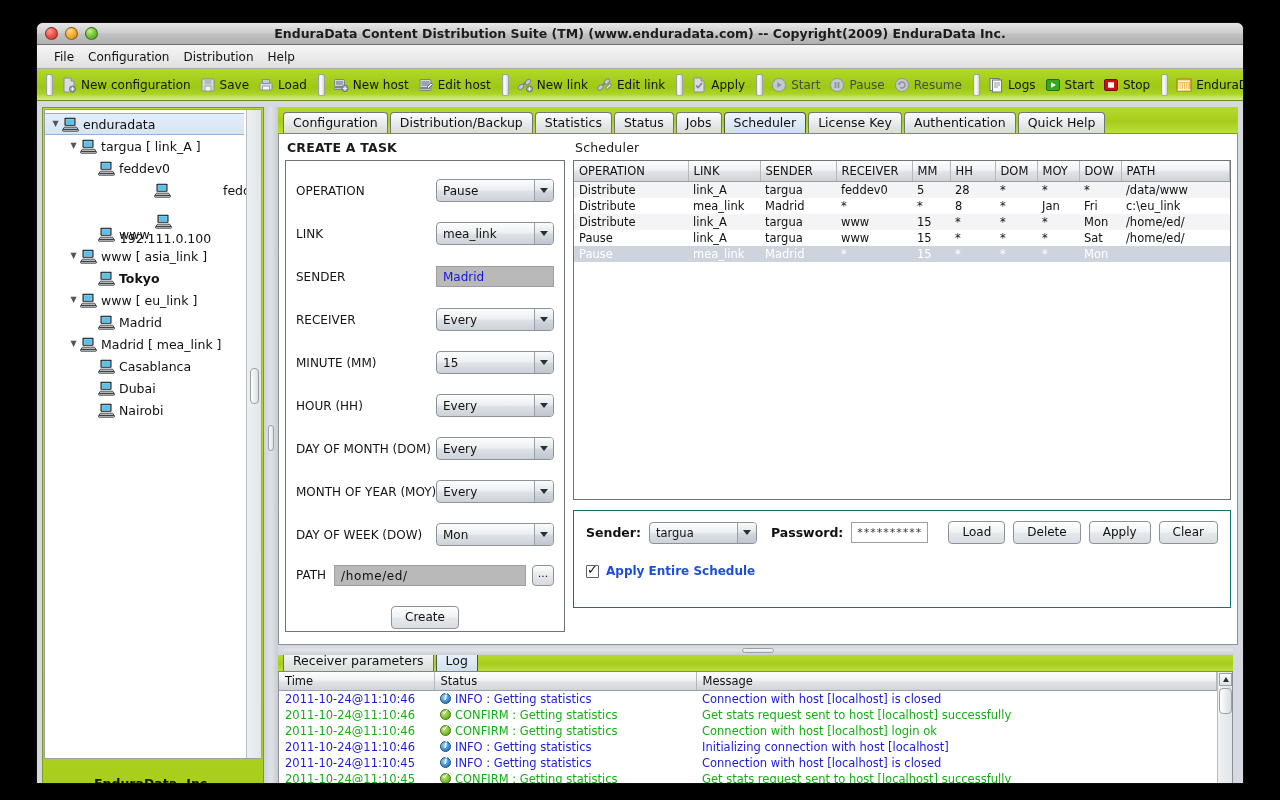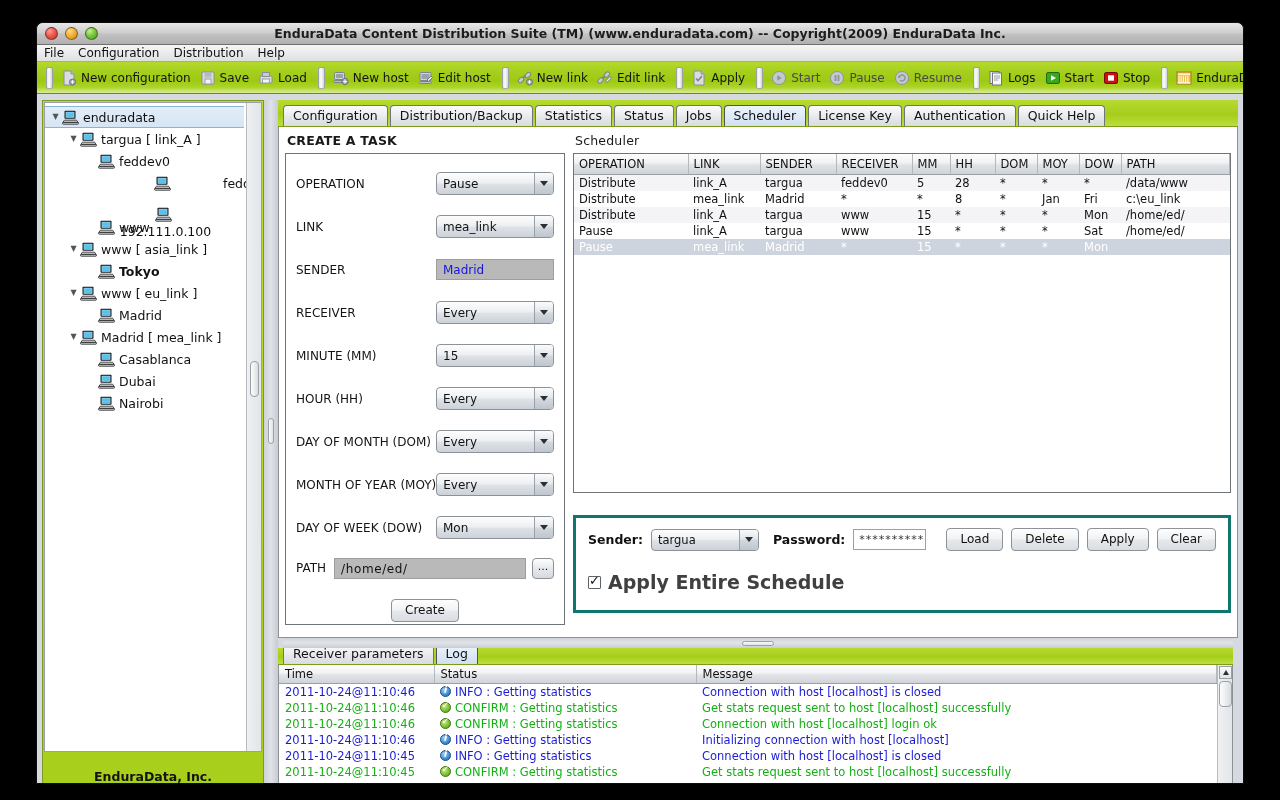--- a/index.html
+++ b/index.html
@@ -44,24 +44,24 @@
   .tl-green  { background: radial-gradient(circle at 35% 28%, #c6f08e 0%, #78c940 45%, #4c9816 100%); }
   #window-title {
     position: absolute; left: 0; right: 0; top: 0; height: 22px;
     line-height: 22px; text-align: center;
     font-size: 12.5px; font-weight: bold; color: #1c1c1c;
     pointer-events: none;
   }
 
   
   #menubar {
-    height: 17px;
+    height: 24px;
     background: linear-gradient(to bottom, #f6f6f6 0%, #ebebeb 50%, #e0e0e0 100%);
     border-bottom: 1px solid #a9a9a9;
-    display: flex; align-items: center; padding-left: 0;
+    display: flex; align-items: center; padding-left: 10px;
   }
   .menu-item {
     font-size: 12px; color: #121212;
     padding: 2px 7px; cursor: default;
   }
 
   
   #toolbar {
     height: 32px;
     background: linear-gradient(to bottom, #b4d92b 0%, #a4ce1d 35%, #9ec913 60%, #b7dd37 100%);
@@ -268,43 +268,43 @@
     white-space: nowrap; overflow: hidden;
   }
   table.sched tr.r-odd td { background: #f4f4f6; }
   table.sched tr.r-even td { background: #ffffff; }
   table.sched tr.selected td {
     background: #ced4de; color: #ffffff;
   }
 
   
   .params-box {
-    border: 3px solid #0f766e; background: #fff;
-    margin-top: 22px; height: 98px; padding: 10px 12px;
+    border: 1px solid #0f766e; background: #fff;
+    margin-top: 10px; height: 98px; padding: 10px 12px;
   }
   .prow { display: flex; align-items: center; gap: 8px; }
   .plabel { font-size: 12.5px; font-weight: bold; color: #111; }
   .combo.small { width: 108px; flex: 0 0 108px; height: 22px; font-size: 11.5px; }
   .pw-field {
     width: 122px; height: 21px; line-height: 19px;
     border: 1px solid #9aa0a6; background: #fff;
     font-size: 11px; color: #333; padding-left: 5px; letter-spacing: 1px;
     overflow: hidden; white-space: nowrap;
   }
   .chk-row { display: flex; align-items: center; gap: 7px; margin-top: 20px; }
   .checkbox {
     width: 13px; height: 13px; flex: 0 0 13px;
     border: 1px solid #5e6367; background: #fff;
     position: relative; border-radius: 1px;
   }
   .checkbox.checked::after {
     content: "✓"; position: absolute; left: 0px; top: -3px;
     font-size: 13px; color: #111; line-height: 13px;
   }
-  .chk-label { font-size: 19px; font-weight: bold; color: #404040; }
+  .chk-label { font-size: 12px; font-weight: bold; color: #1d4ed8; }
 
   
   #hsplit {
     height: 10px; background: linear-gradient(to bottom,#cfd3d9,#e1e5ea 50%,#c9cdd3);
     position: relative; margin: 0 5px;
   }
   #hsplit .grip {
     position: absolute; top: 3px; left: 50%; margin-left: -16px;
     width: 32px; height: 5px;
     background: linear-gradient(to bottom,#fafafa,#dfe2e6);

